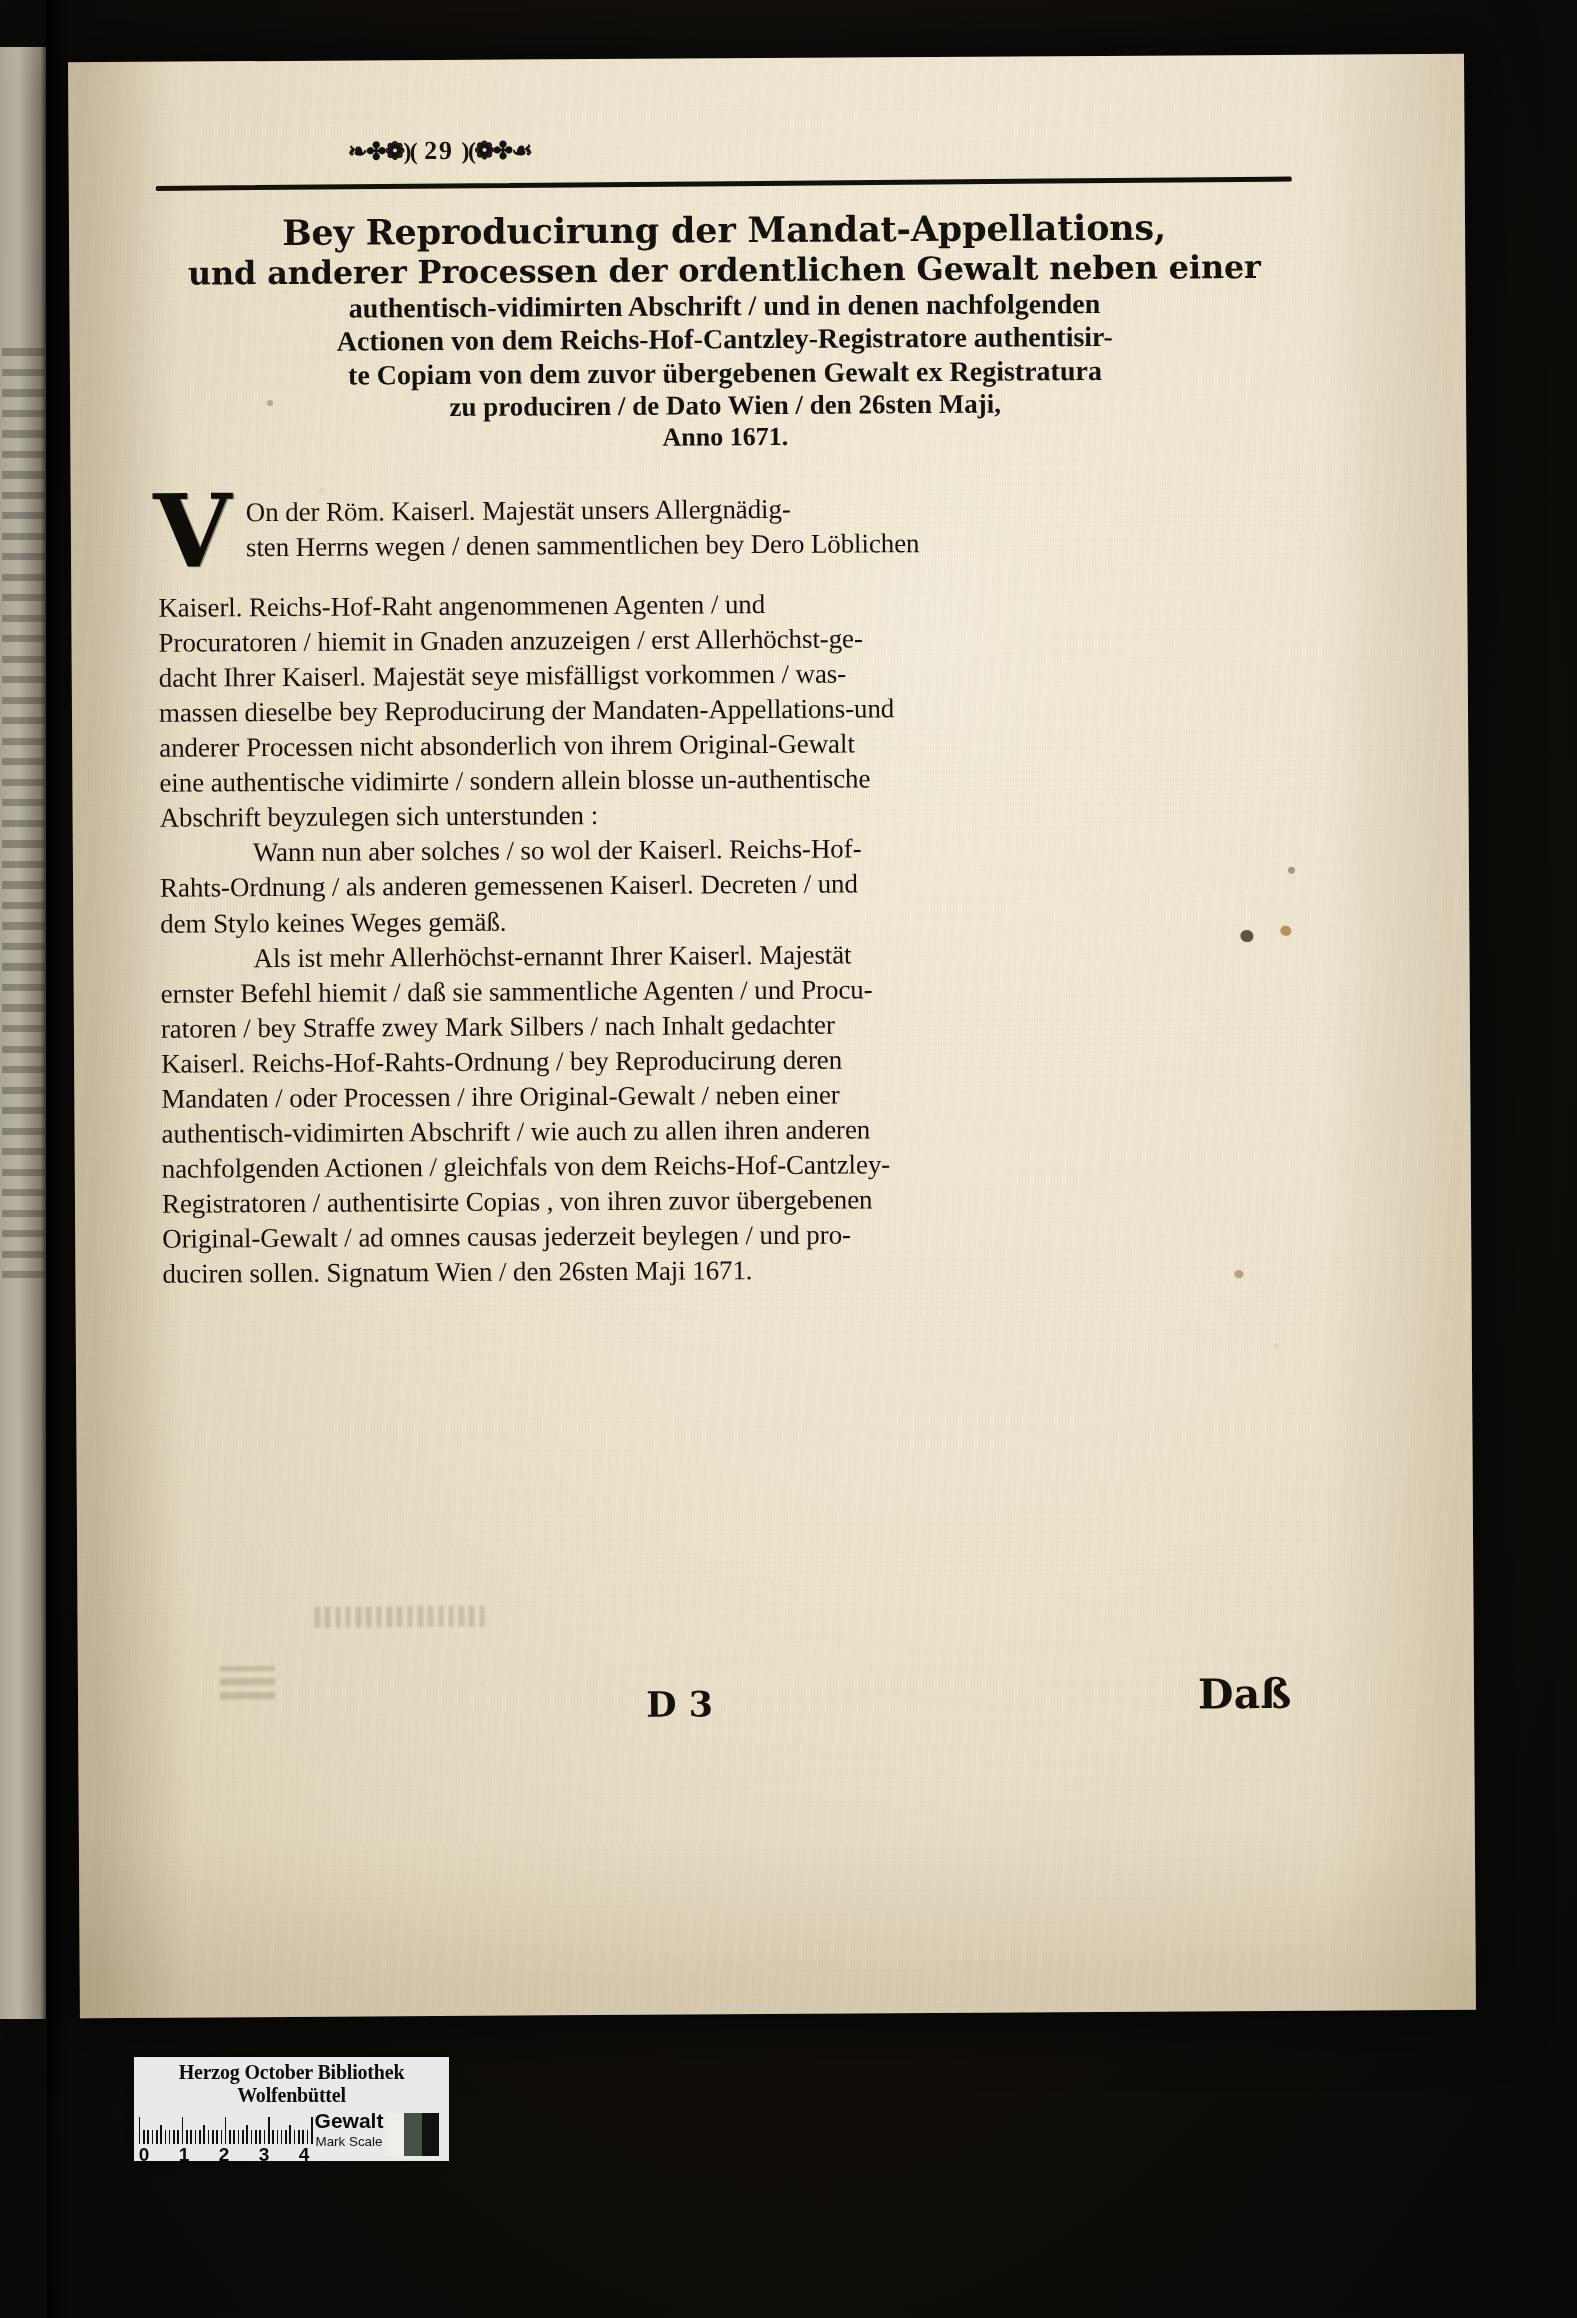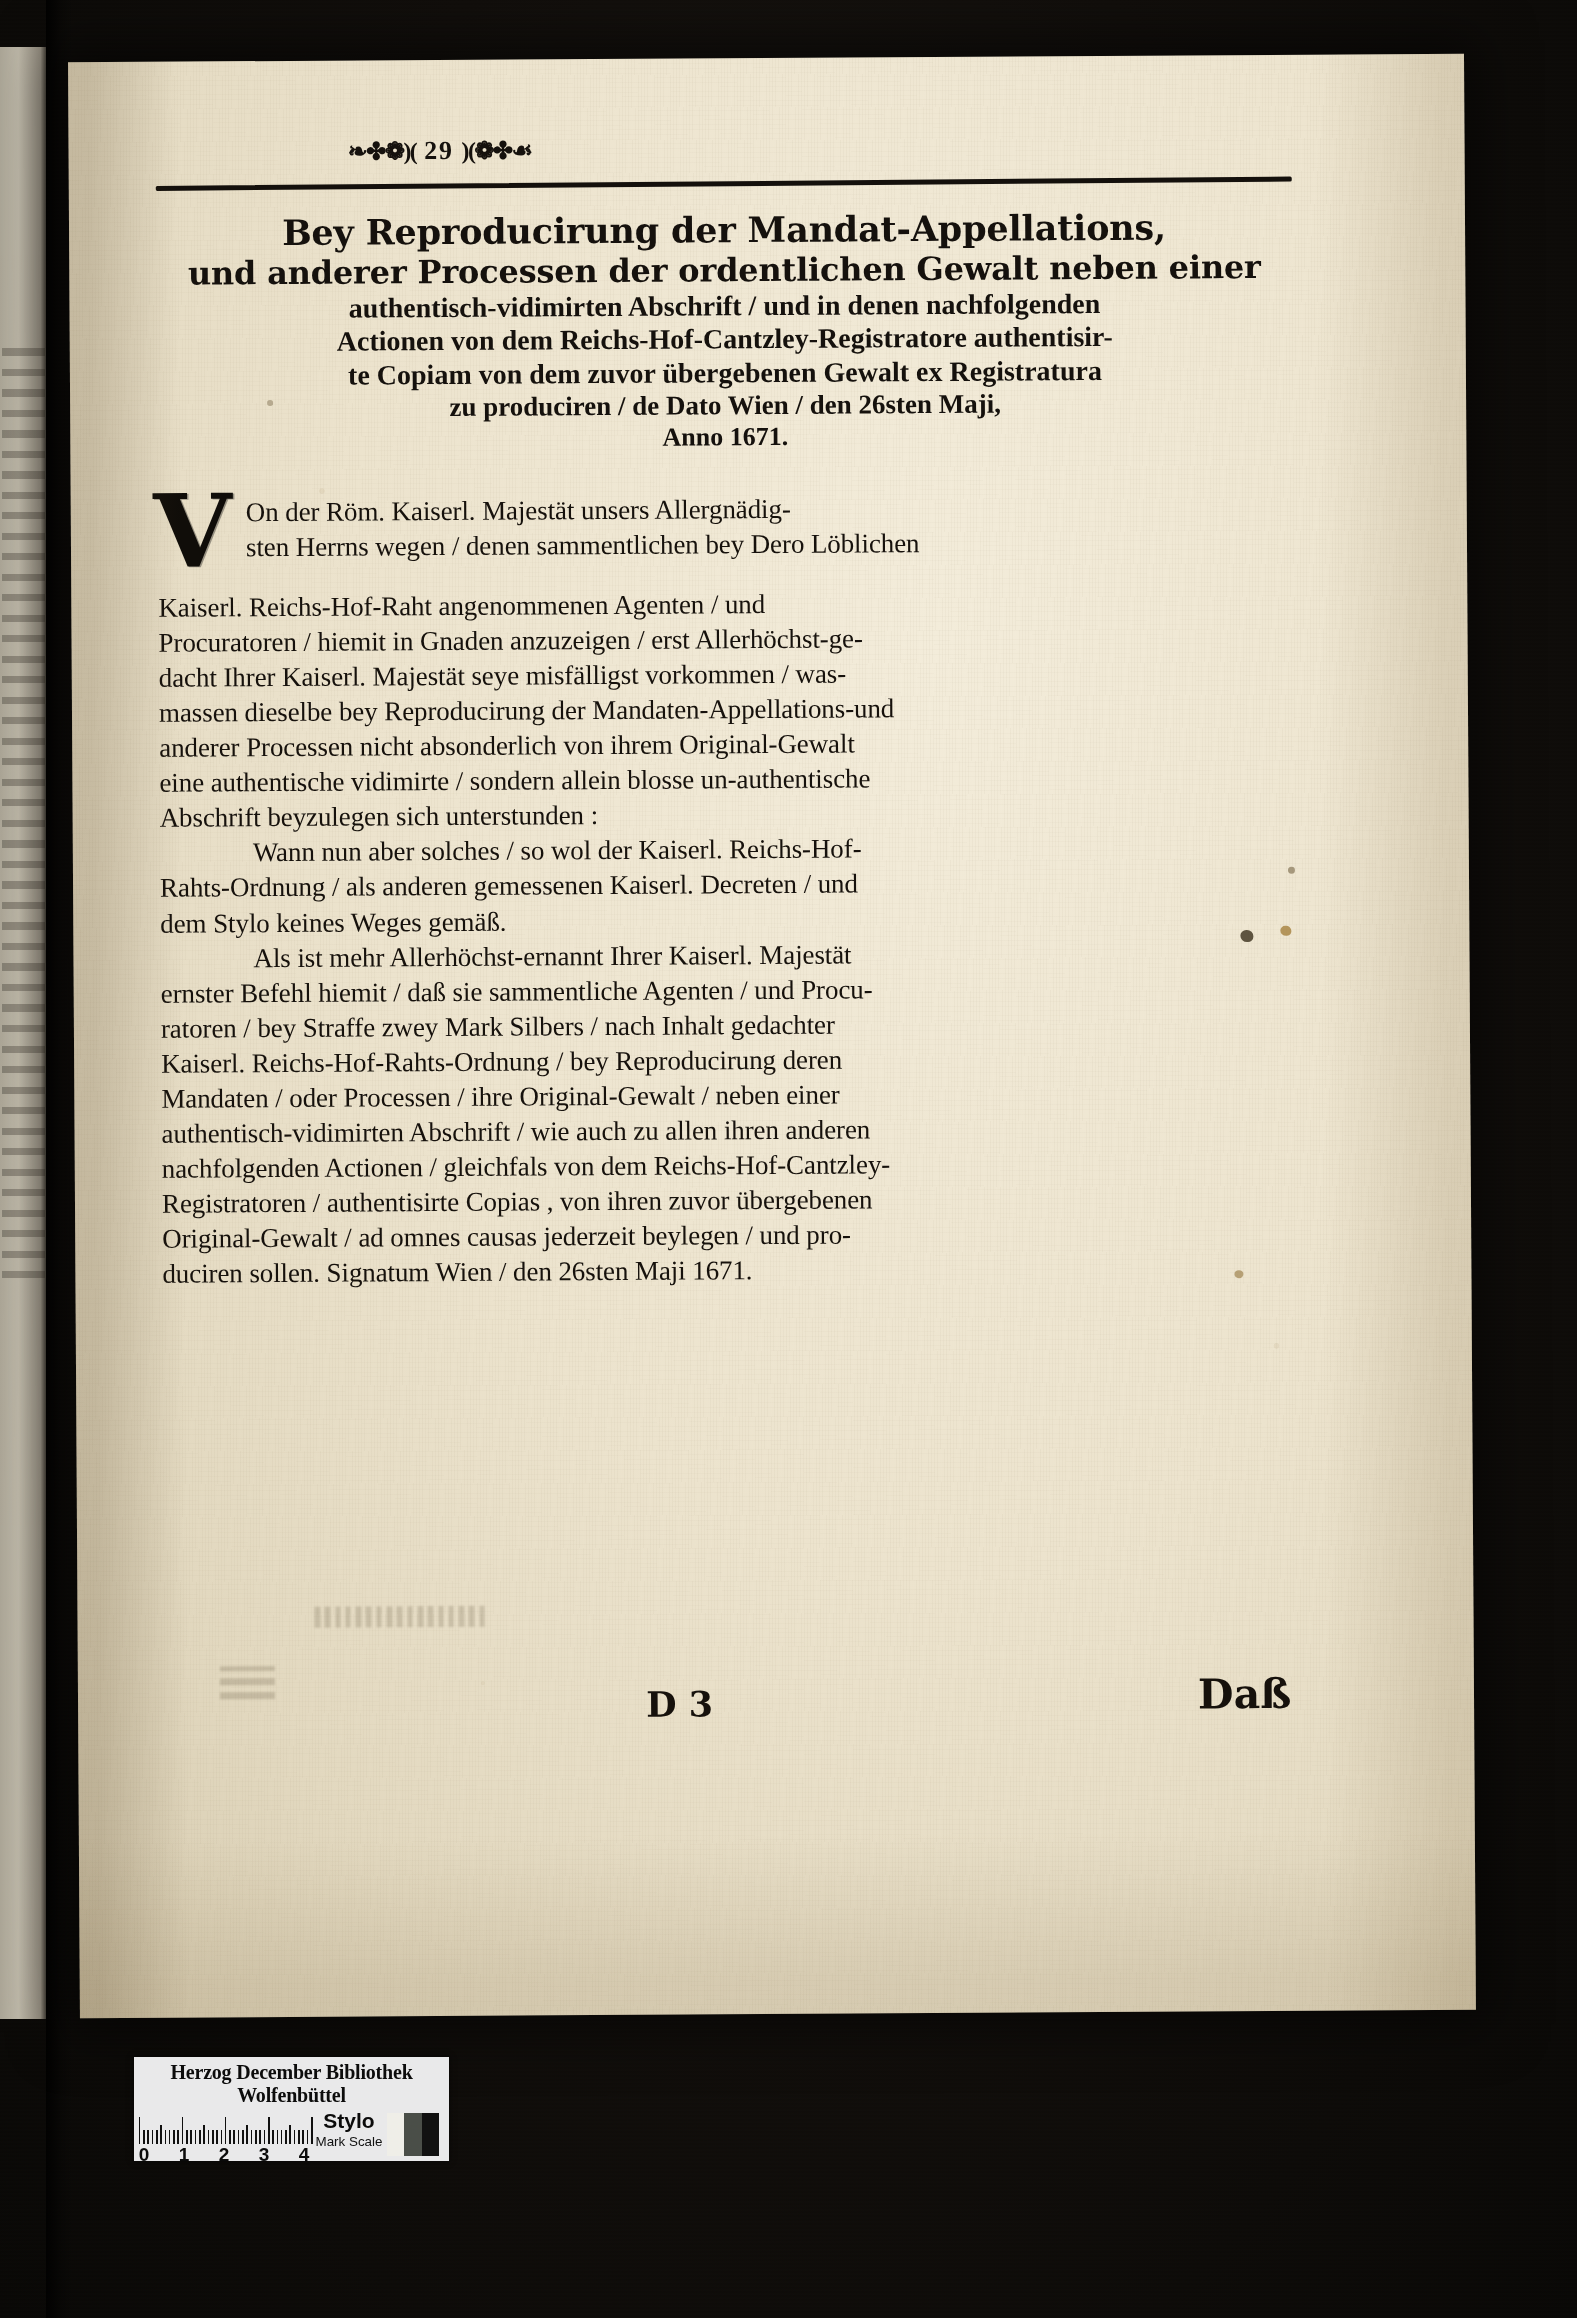--- a/index.html
+++ b/index.html
@@ -282,21 +282,21 @@
     </div>
 
     <div class="ghost-note"></div>
     <div class="ghost-note2"></div>
 
     <div class="sigmark">D 3</div>
     <div class="catchword">Daß</div>
   </div>
 
   <div class="calcard">
-    <div class="cal-title">Herzog December Bibliothek Wolfenbüttel</div>
+    <div class="cal-title">Herzog October Bibliothek Wolfenbüttel</div>
     <div class="cal-lower">
       <div class="ruler">
         <div class="ticks" id="ticks">
             <div class="tick" style="left: 0%; height: 27px;"></div>
             <div class="tick" style="left: 2.5%; height: 13.4px;"></div>
             <div class="tick" style="left: 5%; height: 13.4px;"></div>
             <div class="tick" style="left: 7.5%; height: 13.4px;"></div>
             <div class="tick" style="left: 10%; height: 13.4px;"></div>
             <div class="tick" style="left: 12.5%; height: 19px;"></div>
             <div class="tick" style="left: 15%; height: 13.4px;"></div>
@@ -338,21 +338,21 @@
         <div class="nums" id="ruler-nums">
             <span>0</span>
             <span>1</span>
             <span>2</span>
             <span>3</span>
             <span>4</span>
           </div>
       </div>
       <div class="kodak">
         <div class="kodak-txt">
-          <div class="kodak-name">Stylo</div>
+          <div class="kodak-name">Gewalt</div>
           <div class="kodak-sub">Mark Scale</div>
         </div>
         <div class="patches" id="patches">
             <div class="patch" style="background: rgb(239, 238, 232);"></div>
             <div class="patch" style="background: rgb(74, 78, 72);"></div>
             <div class="patch" style="background: rgb(17, 17, 17);"></div>
           </div>
       </div>
     </div>
   </div>

